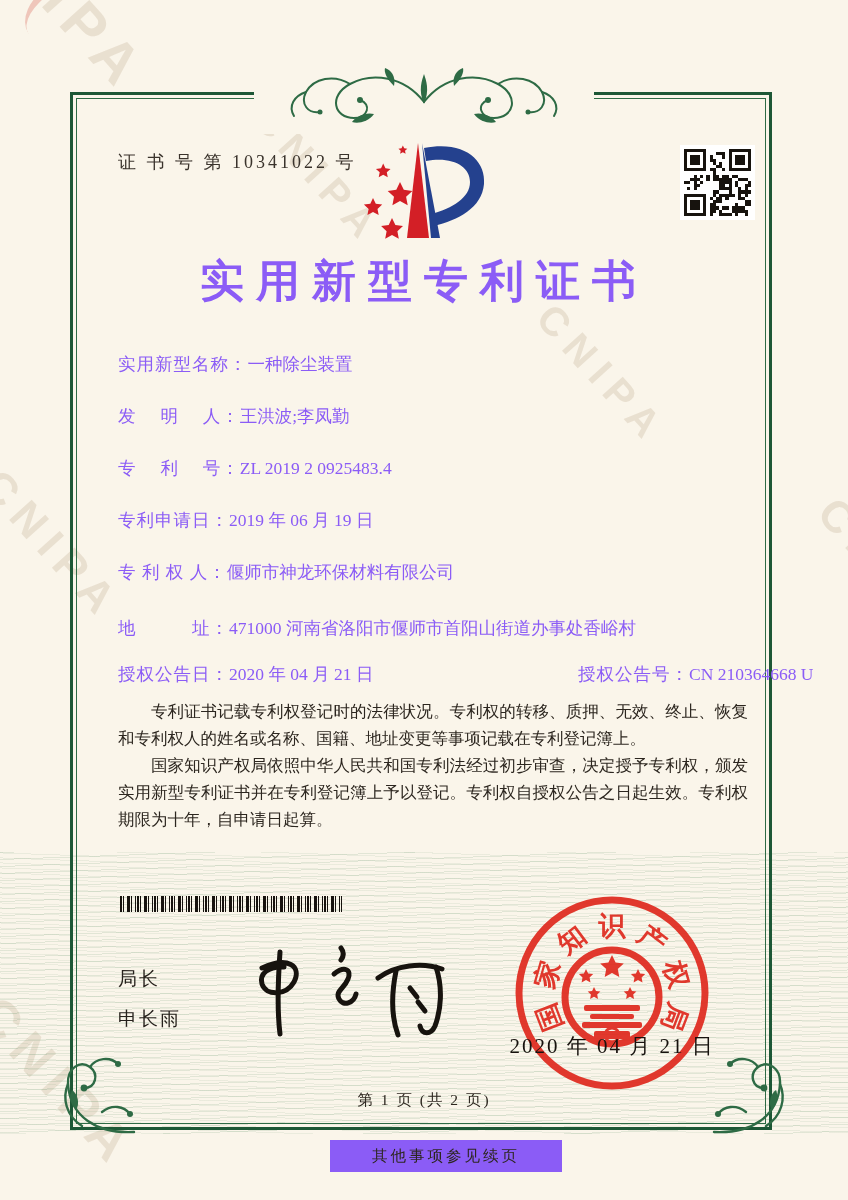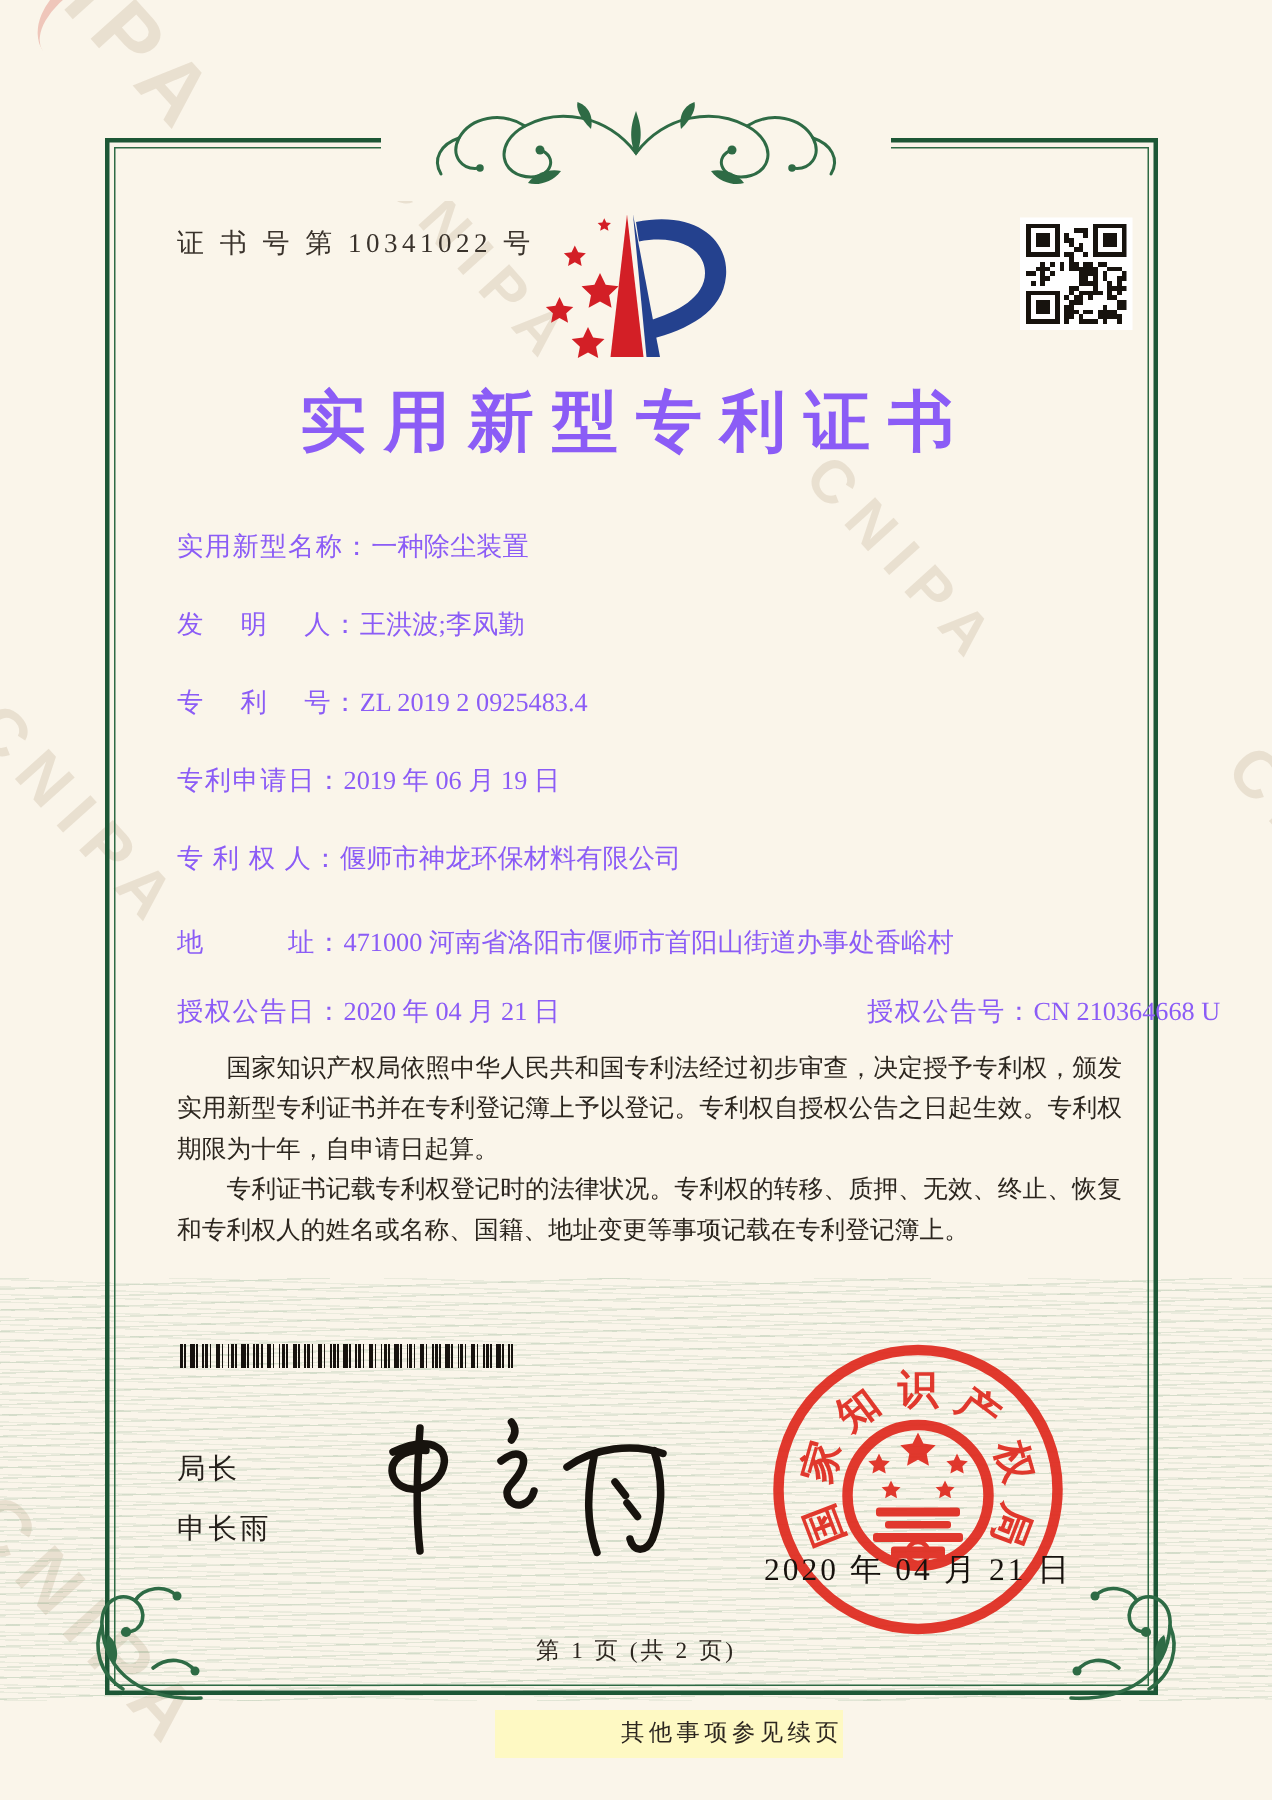--- a/index.html
+++ b/index.html
@@ -79,22 +79,22 @@
   .signature{position:absolute;left:248px;top:938px;width:210px;height:104px;}
   
   .seal{position:absolute;left:512px;top:893px;width:200px;height:200px;opacity:0.92;}
   .seal-date{
     position:absolute;left:500px;top:1032px;width:224px;text-align:center;
     font-size:21px;letter-spacing:2px;color:#17120e;
   }
   
   .page-info{position:absolute;left:0;top:1090px;width:848px;text-align:center;font-size:15.5px;color:#2c261f;letter-spacing:2px;}
   .cont-note{
-    position:absolute;left:330px;top:1140px;width:232px;height:32px;background:#fef9c3;
-    text-align:right;line-height:32px;font-size:15.5px;letter-spacing:3px;color:#2c261f;
+    position:absolute;left:330px;top:1140px;width:232px;height:32px;background:#8b5cf6;
+    text-align:center;line-height:32px;font-size:15.5px;letter-spacing:3px;color:#2c261f;
   }
 </style>
 </head>
 <body>
 
 <div class="wm-red-stroke"></div>
 
 <div class="wm" style="left:-52px;top:-36px;font-size:58px;">CNIPA</div>
 <div class="wm" style="left:232px;top:152px;font-size:40px;">CNIPA</div>
 <div class="wm" style="left:516px;top:352px;font-size:40px;">CNIPA</div>
@@ -427,22 +427,22 @@
   <span class="lbl">地　　　址：</span><span>471000 河南省洛阳市偃师市首阳山街道办事处香峪村</span>
 </div>
 <div class="field-row" style="top:662px;width:630px;">
   <span class="lbl">授权公告日：</span><span>2020 年 04 月 21 日</span>
   <span class="grant-no">
     <span class="lbl">授权公告号：</span><span>CN 210364668 U</span>
   </span>
 </div>
 
 <div class="body-text">
+  <p>专利证书记载专利权登记时的法律状况。专利权的转移、质押、无效、终止、恢复和专利权人的姓名或名称、国籍、地址变更等事项记载在专利登记簿上。</p>
   <p>国家知识产权局依照中华人民共和国专利法经过初步审查，决定授予专利权，颁发实用新型专利证书并在专利登记簿上予以登记。专利权自授权公告之日起生效。专利权期限为十年，自申请日起算。</p>
-  <p>专利证书记载专利权登记时的法律状况。专利权的转移、质押、无效、终止、恢复和专利权人的姓名或名称、国籍、地址变更等事项记载在专利登记簿上。</p>
 </div>
 
 <div class="barcode"></div>
 
 <div class="signer-title">局长</div>
 <div class="signer-name">申长雨</div>
 
 <div class="signature">
   <svg viewBox="0 0 210 104" width="210" height="104">
     <g fill="none" stroke="#17130e" stroke-width="5" stroke-linecap="round" stroke-linejoin="round">

